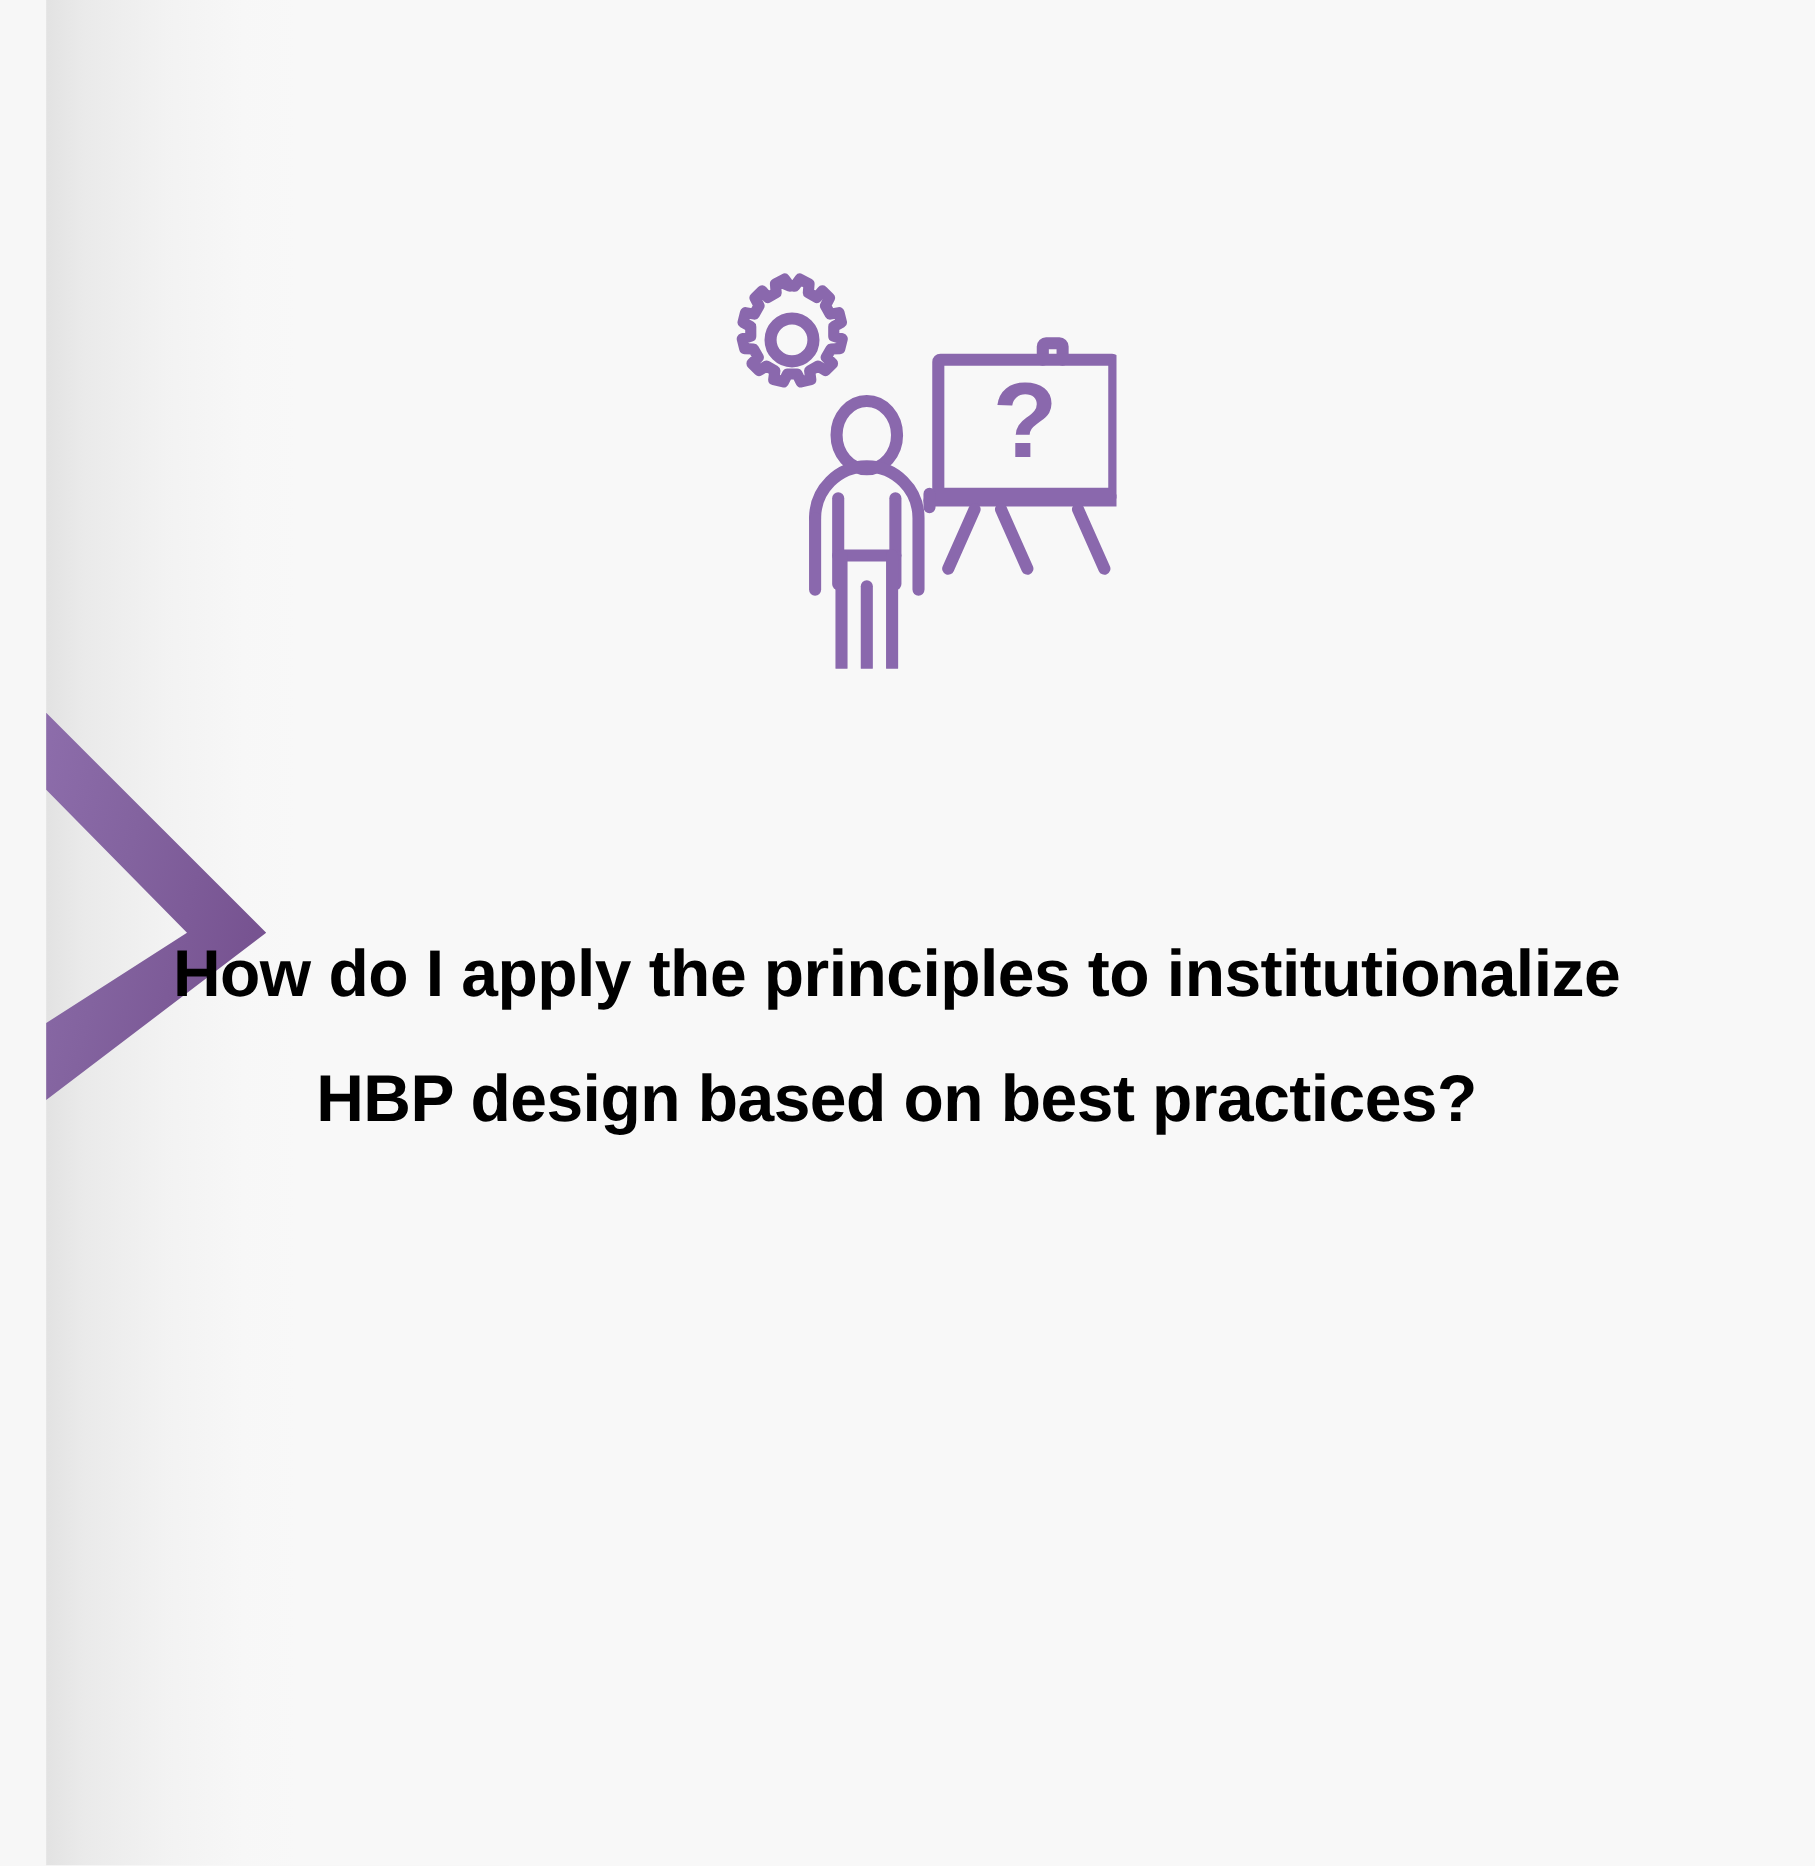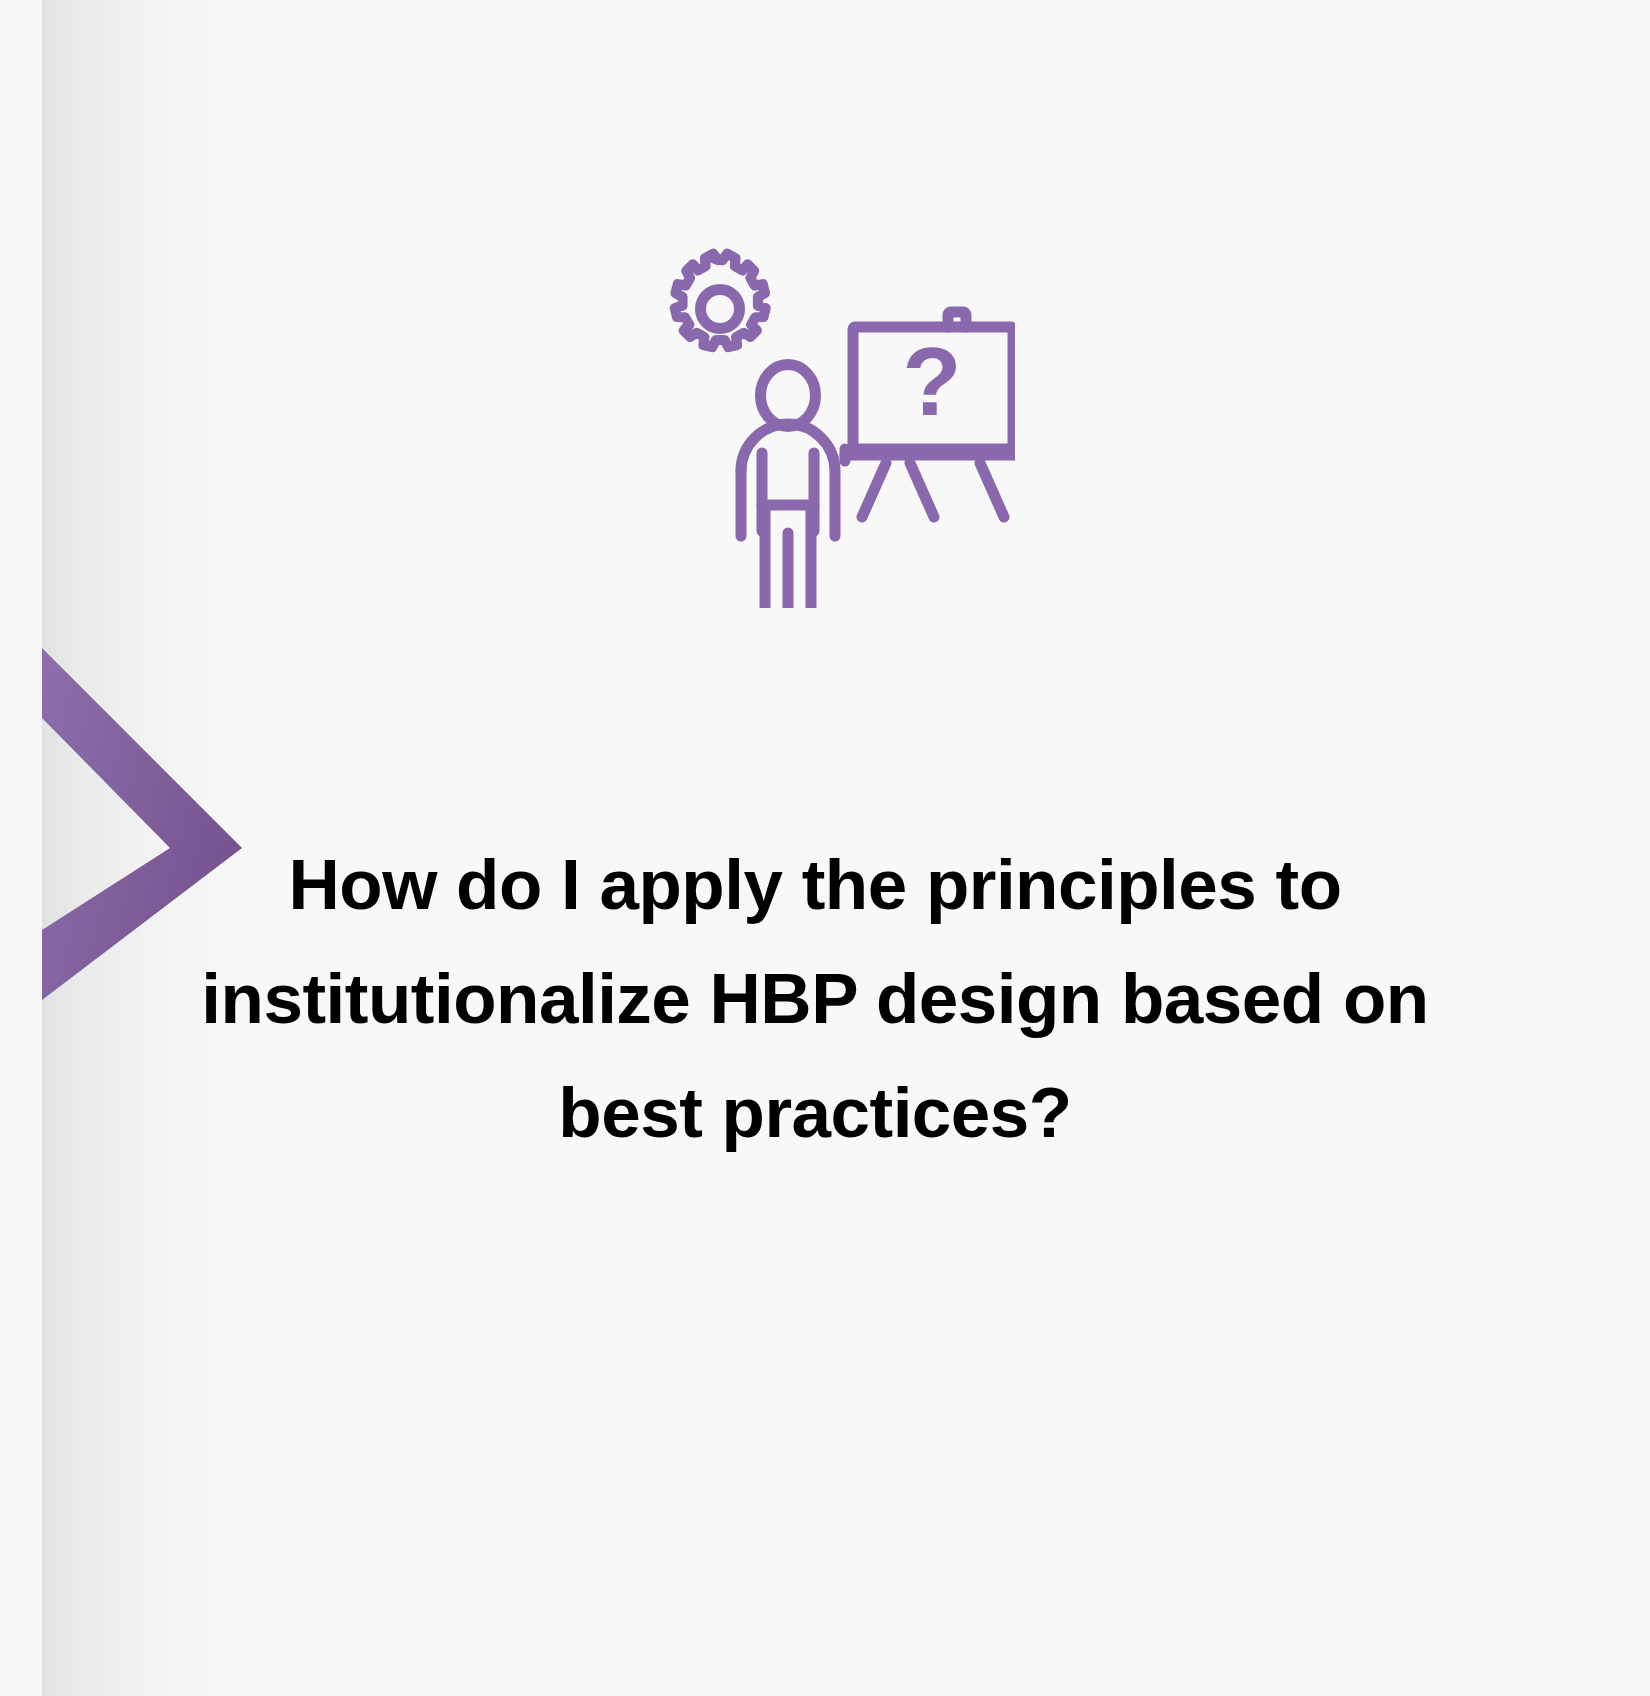--- a/index.html
+++ b/index.html
@@ -65,21 +65,21 @@
   
   .heading {
     position: absolute;
     left: 150px;
     top: 828px;
     width: 1330px;
     text-align: center;
     color: #000000;
     font-family: "Liberation Sans", sans-serif;
     font-weight: bold;
-    font-size: 71px;
+    font-size: 60px;
     line-height: 114px;
     letter-spacing: -0.5px;
     white-space: pre-line;
   }
 </style>
 </head>
 <body>
 
 <div id="slide">
 

